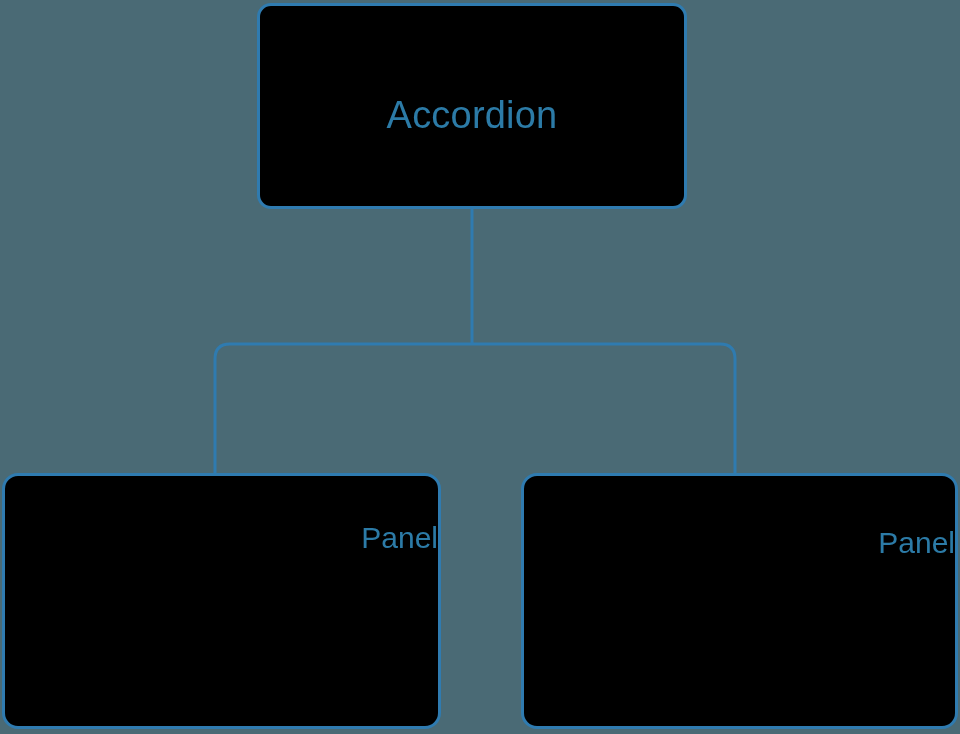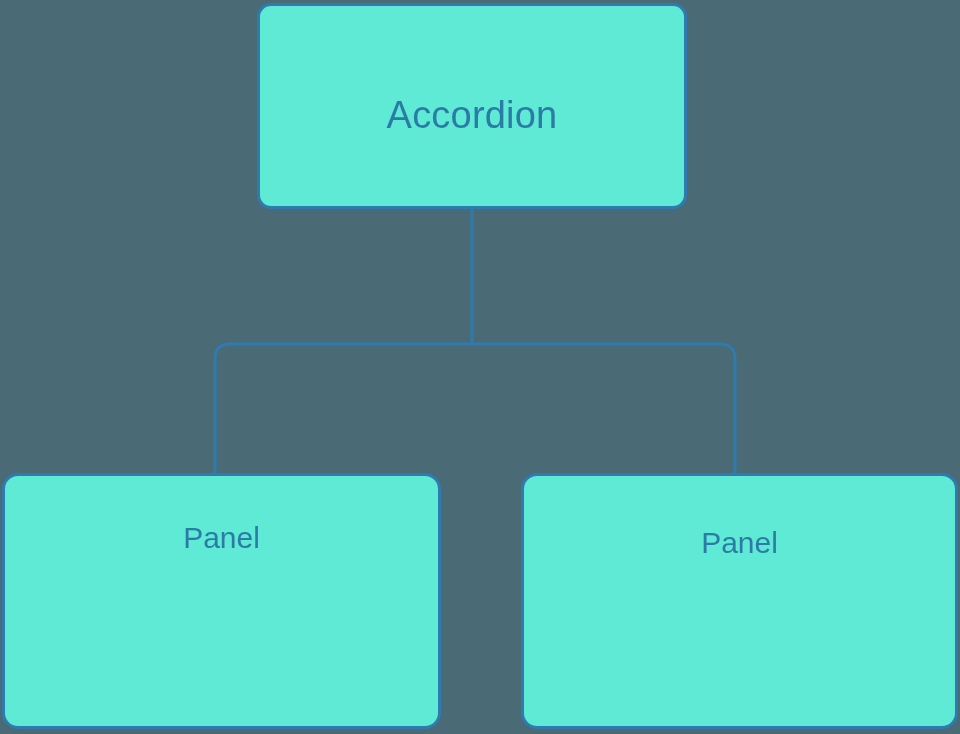--- a/index.html
+++ b/index.html
@@ -25,21 +25,21 @@
     left: 0;
     top: 0;
     width: 960px;
     height: 734px;
     pointer-events: none;
   }
 
   
   .node-card {
     position: absolute;
-    background: #5eead4;
+    background: #000000;
     border: 3px solid #2f7bb0;
     border-radius: 14px;
     box-sizing: border-box;
   }
 
   
   #root-node {
     left: 257px;
     top: 3px;
     width: 430px;
@@ -76,21 +76,21 @@
     height: 256px;
     border-radius: 16px;
   }
   .panel-title {
     position: absolute;
     left: 0;
     right: 0;
     color: #2c7ba7;
     font-size: 30px;
     font-weight: 400;
-    text-align: center;
+    text-align: right;
     line-height: 36px;
     white-space: nowrap;
   }
   #panel-left .panel-title { top: 44px; }
   #panel-right .panel-title { top: 49px; }
 </style>
 </head>
 <body>
 
 <div id="stage">

